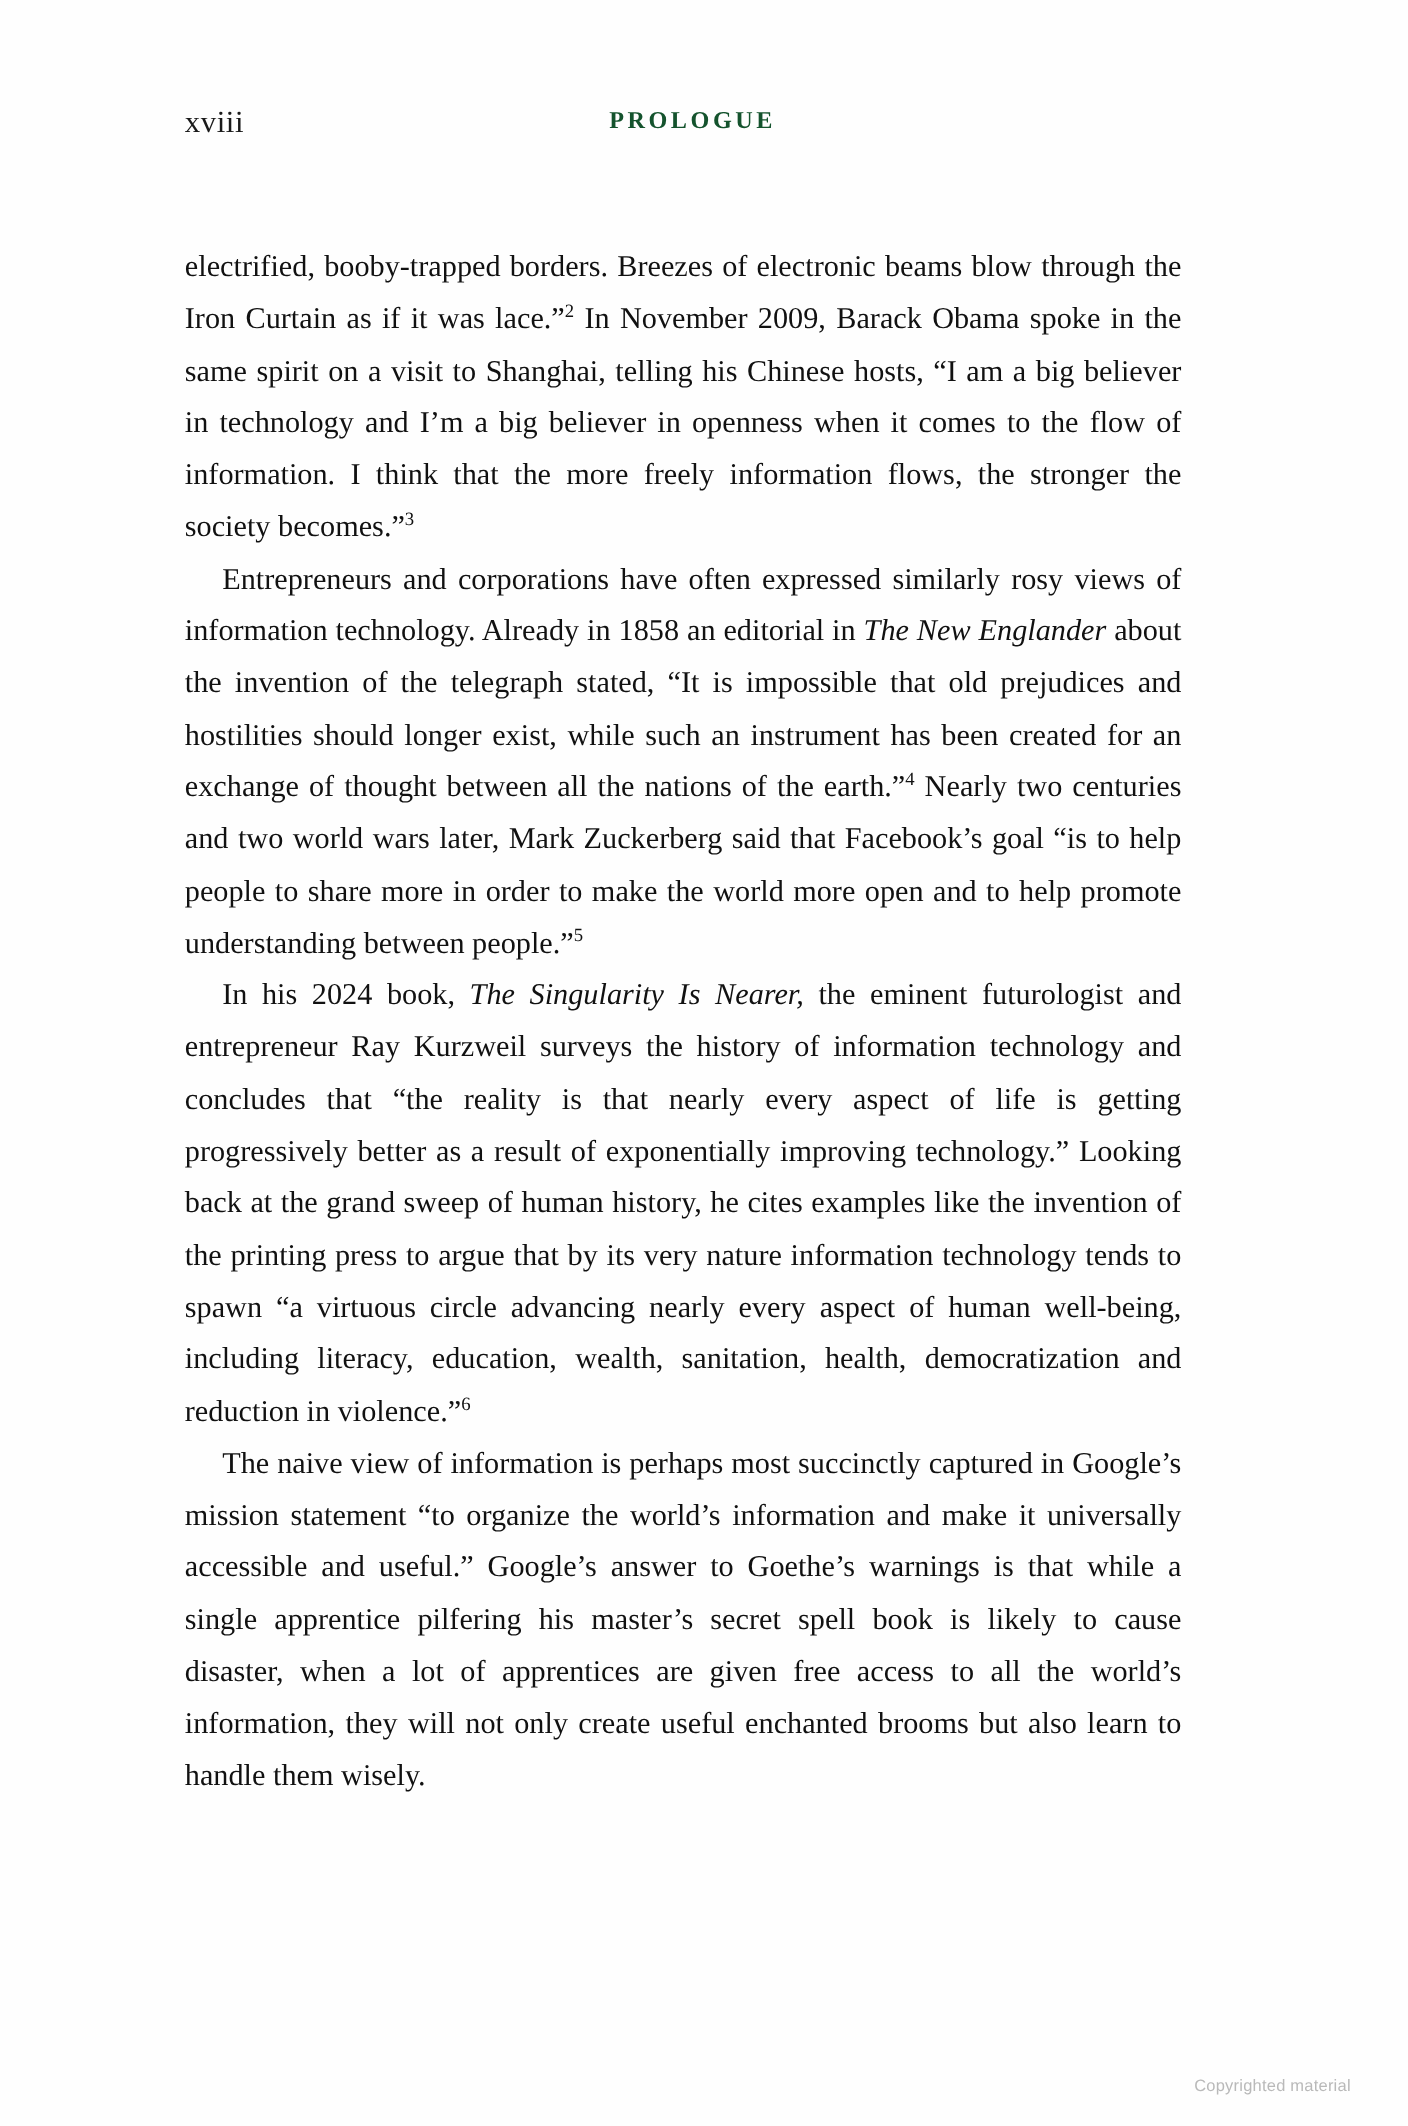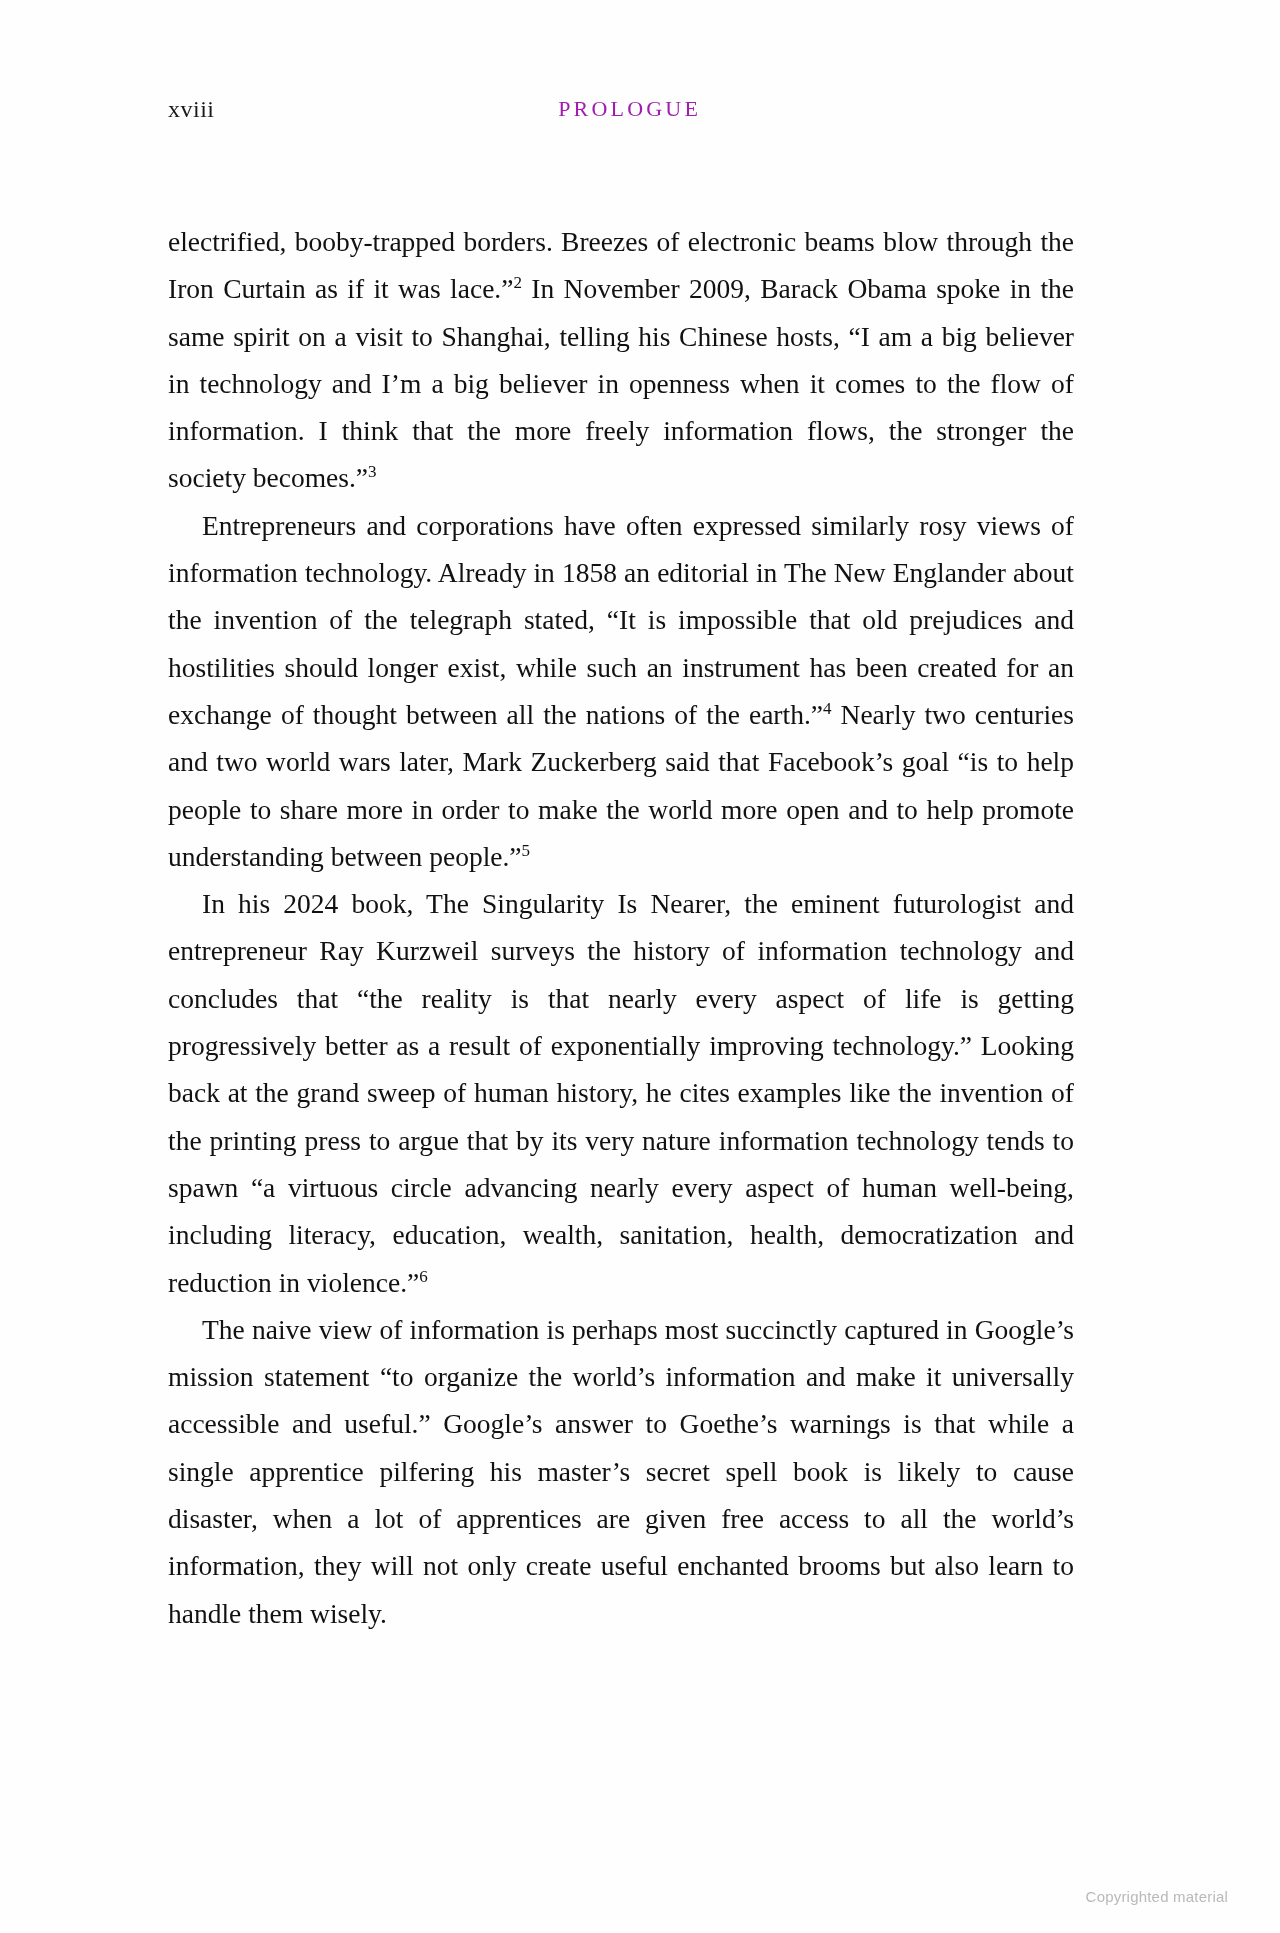--- a/index.html
+++ b/index.html
@@ -29,34 +29,35 @@
     position: absolute;
     left: 168px;
     top: 96px;
     width: 920px;
     height: 30px;
   }
   .folio {
     position: absolute;
     left: 0;
     top: 0;
-    font-size: 24px;
+    font-size: 28px;
     letter-spacing: 0.5px;
     color: #1a1a1a;
   }
   .head-title {
     position: absolute;
     left: 0;
     top: 0;
     width: 920px;
     text-align: center;
     font-size: 22px;
     letter-spacing: 3.2px;
-    color: #a21caf;
+    color: #14532d;
     text-indent: 3.2px;
+    font-weight: bold;
   }
 
   
   .textblock {
     position: absolute;
     left: 168px;
     top: 170px;
     width: 906px;
     margin-top: 48px;
   }
@@ -67,20 +68,21 @@
     line-height: 47.3px;
     text-align: justify;
     text-justify: inter-word;
     color: #111111;
     hyphens: manual;
   }
   p.body.indent {
     text-indent: 34px;
   }
   .ital {
+    font-style: italic;
   }
   sup {
     font-size: 0.62em;
     vertical-align: super;
     line-height: 0;
   }
 
   .copyright-note {
     position: absolute;
     right: 52px;

